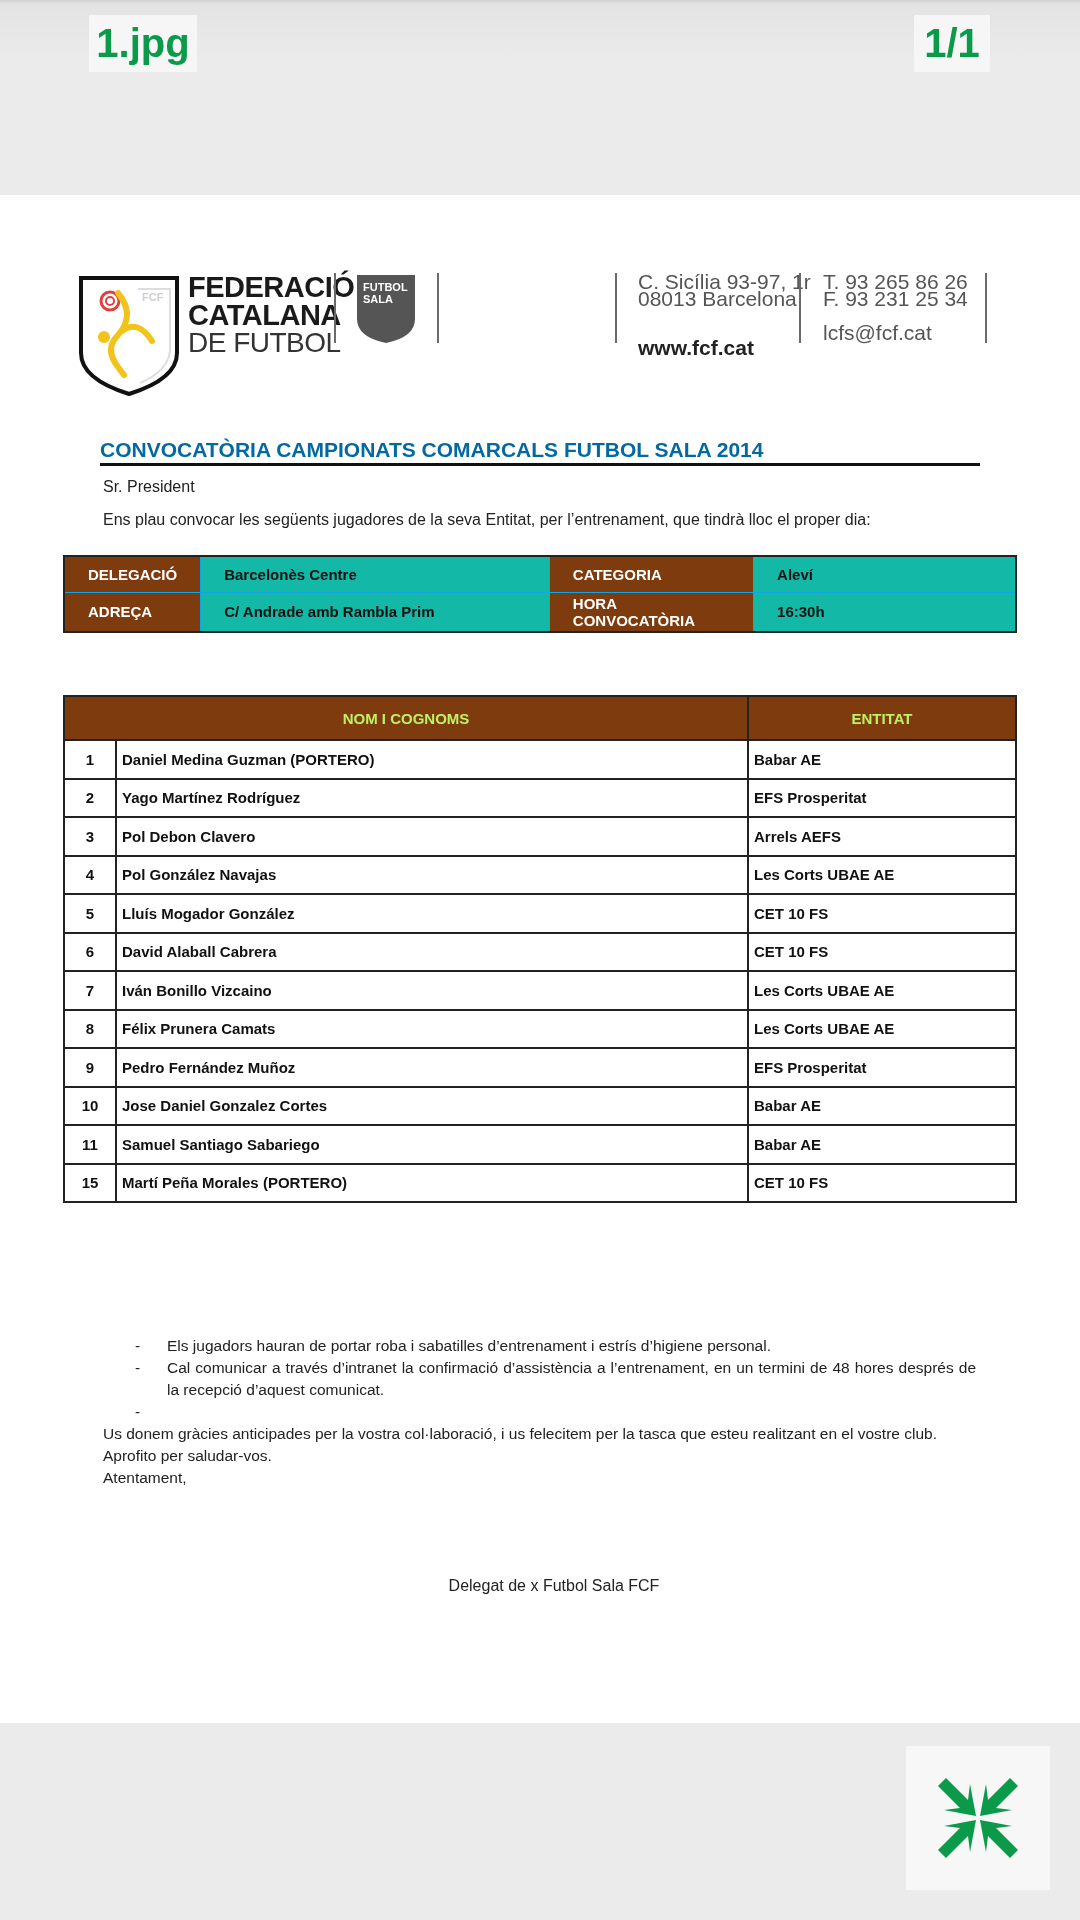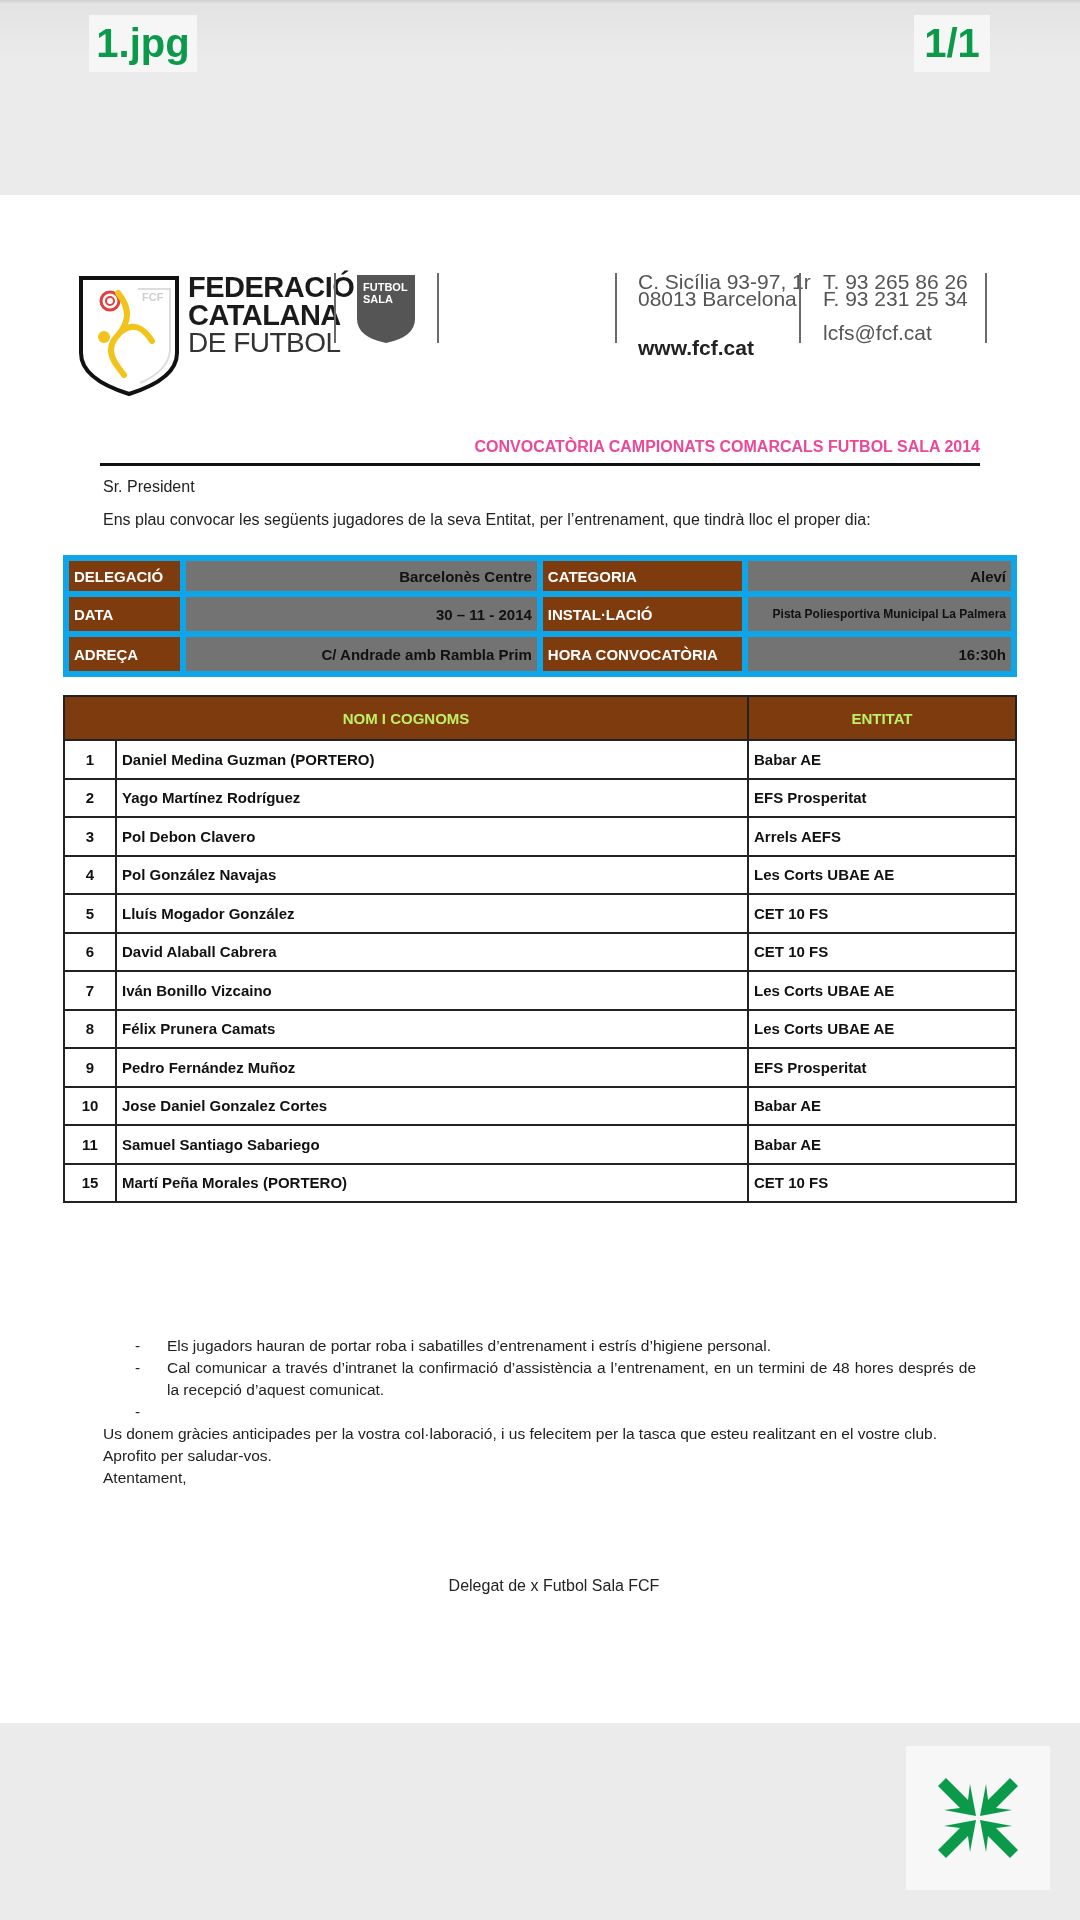--- a/index.html
+++ b/index.html
@@ -19,31 +19,31 @@
   
   .crest { position: absolute; left: 78px; top: 80px; width: 102px; height: 122px; }
   .org-name { position: absolute; left: 188px; top: 78px; color: #1a1a1a; }
   .org-name .l1, .org-name .l2 { font-weight: bold; font-size: 29px; line-height: 28px; letter-spacing: -0.5px; display: block; }
   .org-name .l3 { font-size: 28px; line-height: 28px; color: #333; display: block; letter-spacing: -0.5px; }
   .vline { position: absolute; width: 2px; background: #6a6a6a; }
   .sala-badge { position: absolute; left: 357px; top: 80px; width: 58px; height: 68px; }
   .contact { position: absolute; color: #555; font-size: 21px; line-height: 17px; }
   .contact b { color: #222; }
 
-  .title { position: absolute; left: 100px; top: 243px; width: 880px; text-align: right;
-    font-weight: bold; font-size: 16px; color: #ec4899; }
+  .title { position: absolute; left: 100px; top: 243px; width: 880px; text-align: left;
+    font-weight: bold; font-size: 21px; color: #0369a1; }
   .title-rule { position: absolute; left: 100px; top: 268px; width: 880px; height: 3px; background: #111; }
   .para { position: absolute; left: 103px; font-size: 16px; color: #222; }
 
   
   table { border-collapse: collapse; position: absolute; font-family: "Liberation Sans", sans-serif; }
   .info { left: 63px; top: 360px; width: 954px; border: 2px solid #222; }
-  .info td { border: 6px solid #0ea5e9; font-size: 15px; font-weight: bold; height: 36px; padding: 0 5px; }
+  .info td { border: 1px solid #0ea5e9; font-size: 15px; font-weight: bold; height: 36px; padding: 0 23px; }
   .info td.k { background: #7e3b0e; color: #fff; text-align: left; }
-  .info td.v { background: #737373; color: #111; text-align: right; }
+  .info td.v { background: #14b8a6; color: #111; text-align: left; }
   .info td.v.small { font-size: 12px; }
 
   .players { left: 63px; top: 500px; width: 954px; border: 2px solid #222; }
   .players th { background: #7e3b0e; color: #bef264; font-size: 15px; height: 44px; border: 2px solid #222; }
   .players td { border: 2px solid #222; height: 38.5px; font-size: 15px; font-weight: bold; color: #111; padding: 0 5px; }
   .players td.n { text-align: center; width: 52px; }
   .players td.nm { width: 632px; }
 
   .notes { position: absolute; left: 103px; top: 1140px; width: 873px; font-size: 15.5px; color: #222; line-height: 22px; }
   .notes ul { list-style: none; }
@@ -123,26 +123,20 @@
         <col style="width:271px">
       </colgroup>
     <tbody>
         <tr>
       <td class="k">DELEGACIÓ</td>
       <td class="v">Barcelonès Centre</td>
       <td class="k">CATEGORIA</td>
       <td class="v">Aleví</td>
     </tr>
     <tr>
-      <td class="k" style="height:40px">DATA</td>
-      <td class="v">30 – 11 - 2014</td>
-      <td class="k">INSTAL·LACIÓ</td>
-      <td class="v small">Pista Poliesportiva Municipal La Palmera</td>
-    </tr>
-    <tr>
       <td class="k" style="height:40px">ADREÇA</td>
       <td class="v">C/ Andrade amb Rambla Prim</td>
       <td class="k">HORA CONVOCATÒRIA</td>
       <td class="v">16:30h</td>
     </tr>
   </tbody>
     </table>
 
   <table class="players">
     <thead>

